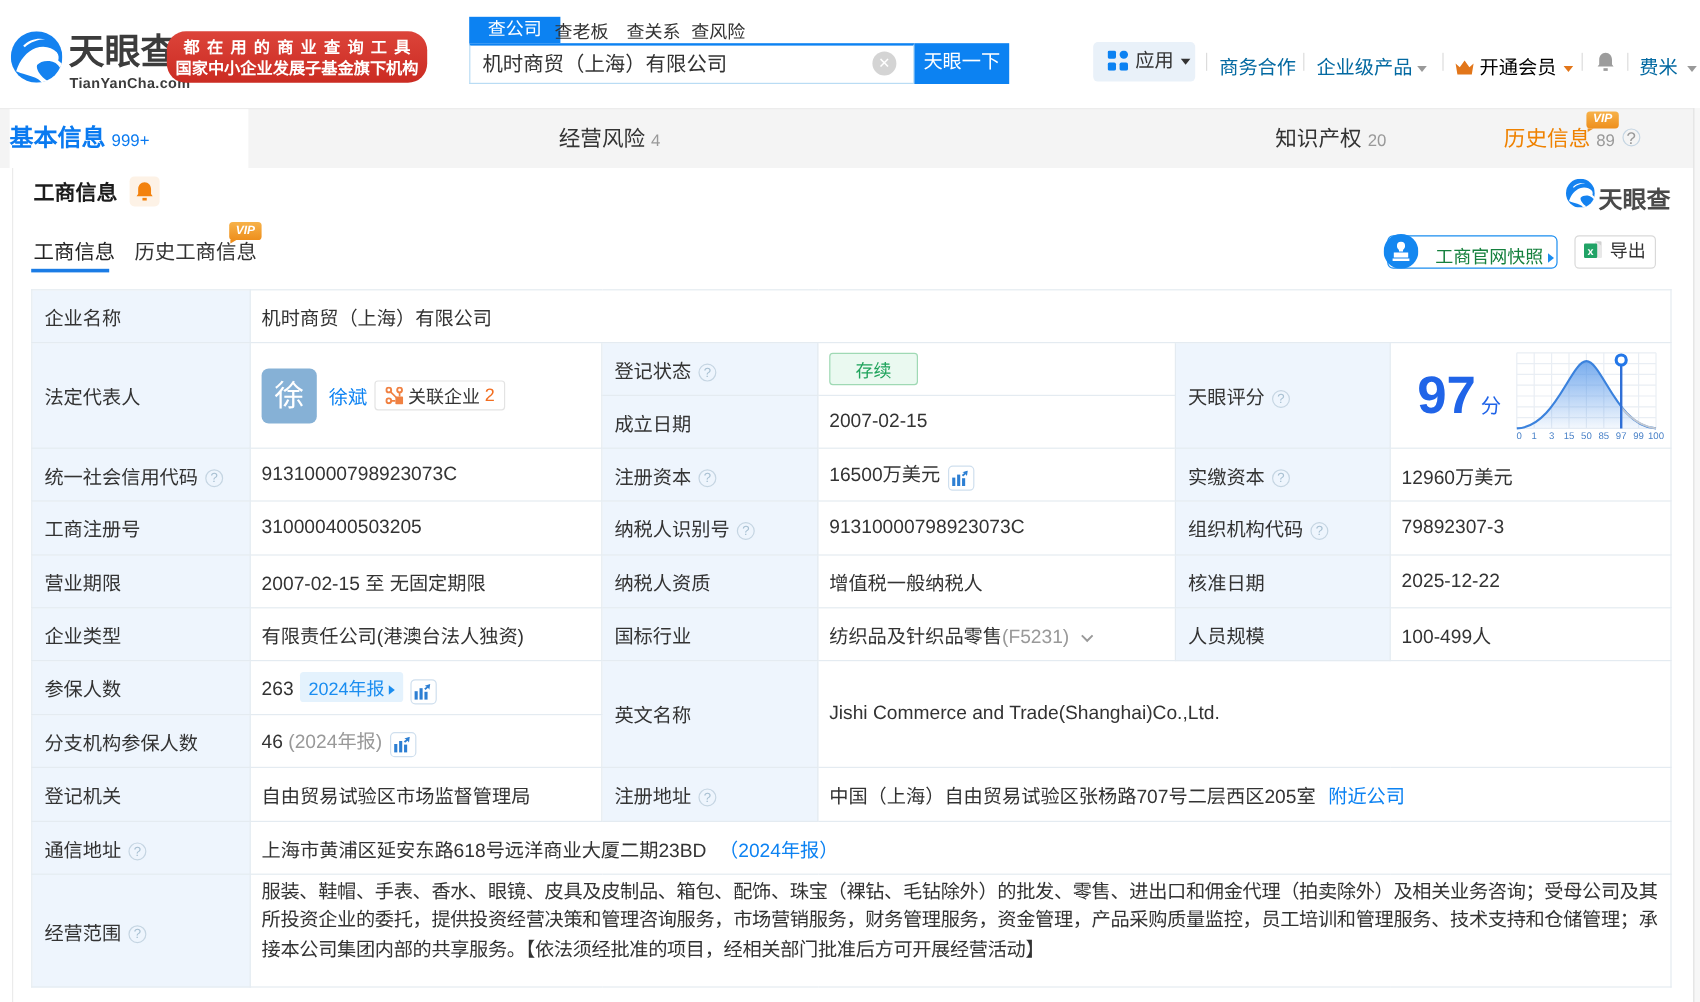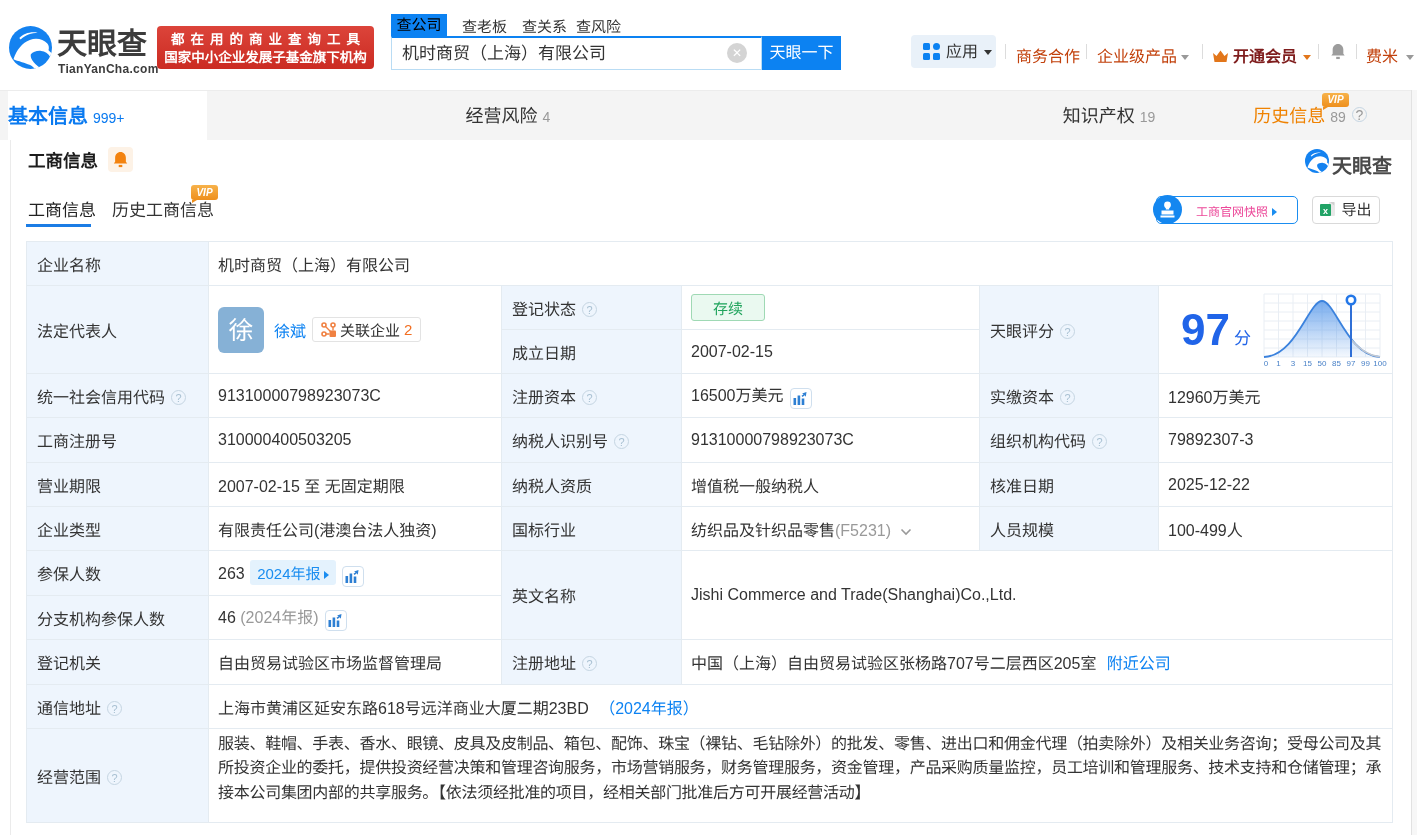--- a/index.html
+++ b/index.html
@@ -2,31 +2,31 @@
 <html lang="zh-CN"><head>
 <meta charset="utf-8">
 <style>
 * { margin:0; padding:0; box-sizing:border-box; }
 html,body { width:1417px; height:835px; overflow:hidden; }
 body { font-family:"Liberation Sans",sans-serif; background:#fff; position:relative; color:#333; }
 .abs { position:absolute; }
 
 
 #hdr { position:absolute; left:0; top:0; width:1417px; height:90px; background:#fff; }
-#redbox { position:absolute; left:157px; top:26px; width:217px; height:43px; background:linear-gradient(180deg,#dc443a 0%,#cb2b22 100%); color:#fff; border-radius:4px; text-align:center; overflow:hidden; }
+#redbox { position:absolute; left:139px; top:26px; width:217px; height:43px; background:linear-gradient(180deg,#dc443a 0%,#cb2b22 100%); color:#fff; border-radius:16px; text-align:center; overflow:hidden; }
 #redbox .l1 { font-size:13.5px; font-weight:bold; letter-spacing:6px; margin-top:6px; margin-left:6px; line-height:15px; white-space:nowrap; }
 #redbox .l2 { font-size:13.5px; font-weight:bold; margin-top:3px; line-height:15px; white-space:nowrap; }
 .stab { position:absolute; top:15px; height:21px; font-size:15px; color:#333; }
-#stab0 { position:absolute; left:391px; width:56px; top:14px; height:22px; background:#0c82f2; color:#000000; text-align:center; line-height:22px; font-size:15px; }
+#stab0 { position:absolute; left:391px; width:76px; top:14px; height:22px; background:#0c82f2; color:#ffffff; text-align:center; line-height:22px; font-size:15px; }
 #sinput { position:absolute; left:391px; top:36px; width:371px; height:34px; border:1px solid #b9dcf4; border-top:2px solid #0c82f2; background:#fff; font-size:17px; color:#333; line-height:31px; padding-left:10px; }
 #sclear { position:absolute; left:727px; top:43px; width:20px; height:20px; border-radius:50%; background:#d4d4d4; color:#fff; text-align:center; line-height:20px; font-size:12px; }
 #sbtn { position:absolute; left:762px; top:36px; width:79px; height:34px; background:#0c82f2; color:#fff; font-size:16px; text-align:center; line-height:34px; }
 .hsep { position:absolute; top:44px; width:1px; height:15px; background:#dcdcdc; }
 #appbtn { position:absolute; left:911px; top:35px; width:85px; white-space:nowrap; height:33px; background:#e9f1f9; border-radius:4px; font-size:16px; color:#333; line-height:33px; }
-.hnav { position:absolute; top:43px; font-size:16px; color:#c2410c; }
+.hnav { position:absolute; top:43px; font-size:16px; color:#0369a1; }
 .caret { display:inline-block; width:0; height:0; border-left:4.5px solid transparent; border-right:4.5px solid transparent; border-top:5.5px solid #666; vertical-align:2px; }
 
 
 #tabbar { position:absolute; left:0; top:90px; width:1411px; height:50px; background:#f4f4f4; border-top:1px solid #ececec; }
 #tabact { position:absolute; left:8px; top:0; width:199px; height:50px; background:#fff; line-height:50px; }
 #tabact b { color:#0a7af0; font-size:20px; }
 #tabact span { color:#0a7af0; font-size:14px; margin-left:5px; }
 .tab { position:absolute; top:0; width:200px; height:50px; text-align:center; line-height:50px; font-size:18px; color:#333; }
 .tab i { font-style:normal; font-size:14px; color:#999; margin-left:5px; }
 
@@ -70,38 +70,38 @@
       <circle cx="13.5" cy="3.5" r="3.5" fill="#0c82f2"></circle>
       <rect x="0" y="10" width="7" height="7" rx="1.5" fill="#0c82f2"></rect>
       <rect x="10" y="10" width="7" height="7" rx="1.5" fill="#0c82f2"></rect>
     </svg>应用 <span class="caret" style="border-top-color:#333;margin-left:2px"></span>
   </div>
   <div class="hsep" style="left:1005px"></div>
   <div class="hnav" style="left:1016px">商务合作</div>
   <div class="hsep" style="left:1086px"></div>
   <div class="hnav" style="left:1097px">企业级产品 <span class="caret" style="border-top-color:#999;border-left-width:4px;border-right-width:4px;border-top-width:5px"></span></div>
   <div class="hsep" style="left:1202px"></div>
-  <div class="hnav" style="left:1212px;color:#7f1d1d;font-weight:bold">
+  <div class="hnav" style="left:1212px;color:#000000;font-weight:normal">
     <svg style="vertical-align:-3px;margin-right:4px" width="17" height="16" viewBox="0 0 17 16">
       <path d="M1 4 L4.5 7 L8.5 1.5 L12.5 7 L16 4 L14.5 13 L2.5 13 Z" fill="#e2761a"></path>
     </svg>开通会员 <span class="caret" style="border-top-color:#e2761a;margin-left:2px"></span>
   </div>
   <div class="hsep" style="left:1318px"></div>
   <svg class="abs" style="left:1330px;top:43px" width="16" height="17" viewBox="0 0 18 19">
     <path d="M9 1 C12.5 1 15 3.8 15 7.5 L15 12 L16.5 14 L1.5 14 L3 12 L3 7.5 C3 3.8 5.5 1 9 1 Z" fill="#9c9c9c"></path>
     <rect x="7" y="15.5" width="4" height="2.5" fill="#9c9c9c"></rect>
   </svg>
   <div class="hsep" style="left:1356px"></div>
   <div class="hnav" style="left:1366px">费米 <span class="caret" style="border-top-color:#999;border-left-width:4px;border-right-width:4px;border-top-width:5px;margin-left:4px"></span></div>
 </div>
 
 <div id="tabbar">
   <div id="tabact"><b>基本信息</b><span>999+</span></div>
   <div class="tab" style="left:408px">经营风险<i>4</i></div>
-  <div class="tab" style="left:1009px">知识产权<i>19</i></div>
+  <div class="tab" style="left:1009px">知识产权<i>20</i></div>
   <div class="tab" style="left:1210px;color:#ef8201">历史信息<i>89</i><i class="qm" style="margin-left:6px;vertical-align:2px">?</i></div>
 </div>
 
 <div class="abs" style="left:1322px;top:93px;width:27px;height:14px;background:linear-gradient(180deg,#f7b24a,#ee8f1d);border-radius:3px;color:#fff;font-size:10px;font-weight:bold;text-align:center;line-height:14px;font-style:italic">VIP<div style="position:absolute;left:1px;bottom:-3px;width:0;height:0;border-left:5px solid #ee8f1d;border-bottom:3.5px solid transparent"></div></div>
 
 <div class="abs" style="left:1411px;top:90px;width:6px;height:745px;background:#f7f7f7;border-left:1px solid #e2e2e2"></div>
 
 <div class="abs" style="left:10px;top:140px;width:1px;height:695px;background:#ebebeb"></div>
 
 <div class="abs" style="left:28px;top:147px;font-size:17.5px;font-weight:bold;color:#1c1c1c">工商信息</div>
@@ -122,21 +122,21 @@
 <div class="abs" style="left:28px;top:196px;font-size:17px;color:#222">工商信息</div>
 <div class="abs" style="left:26px;top:224px;width:65px;height:3px;background:#1b7ce5"></div>
 <div class="abs" style="left:112px;top:196px;font-size:17px;color:#333">历史工商信息</div>
 <div class="abs" style="left:191px;top:185px;width:27px;height:15px;background:linear-gradient(180deg,#f7b24a,#ee8f1d);border-radius:3px;color:#fff;font-size:10px;font-weight:bold;text-align:center;line-height:15px;font-style:italic">VIP<div style="position:absolute;left:1px;bottom:-3px;width:0;height:0;border-left:5px solid #ee8f1d;border-bottom:3.5px solid transparent"></div></div>
 
 <div class="abs" style="left:1156px;top:196px;width:142px;height:28px;border:1px solid #1a8df0;border-radius:5px;"></div>
 <svg class="abs" style="left:1153px;top:195px" width="29" height="29" viewBox="0 0 29 29">
   <circle cx="14.5" cy="14.5" r="14.5" fill="#1487f0"></circle>
   <path d="M14.5 6.5 a3.4 3.4 0 0 1 3.4 3.4 c0 1.5-.9 2.6-1.7 3.2 l0 1.4 h-3.4 l0-1.4 c-.8-.6-1.7-1.7-1.7-3.2 a3.4 3.4 0 0 1 3.4-3.4 Z M8.5 15.5 h12 v4 h-12 Z M7.5 20.5 h14 v2 h-14 Z" fill="#fff"></path>
 </svg>
-<div class="abs" style="left:1196px;top:202px;font-size:12px;color:#ec4899">工商官网快照<span style="display:inline-block;width:0;height:0;border-top:4px solid transparent;border-bottom:4px solid transparent;border-left:5px solid #1a8df0;margin-left:4px"></span></div>
+<div class="abs" style="left:1196px;top:202px;font-size:15px;color:#15803d">工商官网快照<span style="display:inline-block;width:0;height:0;border-top:4px solid transparent;border-bottom:4px solid transparent;border-left:5px solid #1a8df0;margin-left:4px"></span></div>
 <div class="abs" style="left:1312px;top:196px;width:68px;height:28px;border:1px solid #d9d9d9;border-radius:4px;background:#fff;text-align:center;line-height:26px;font-size:15px;color:#333">
   <svg style="vertical-align:-3px;margin-right:5px" width="16" height="16" viewBox="0 0 16 16">
     <path d="M9 0 h5 a1 1 0 0 1 1 1 v12 a1 1 0 0 1 -1 1 h-5 Z" fill="#e8e8e8"></path>
     <path d="M10 0 h4.2 v3.5" fill="#d0d0d0"></path>
     <rect x="0" y="2" width="11" height="12" rx="1" fill="#21a366"></rect>
     <text x="5.5" y="11.5" font-size="9" fill="#fff" font-weight="bold" text-anchor="middle">x</text>
   </svg>导出
 </div>
 
 <table id="maintab">

